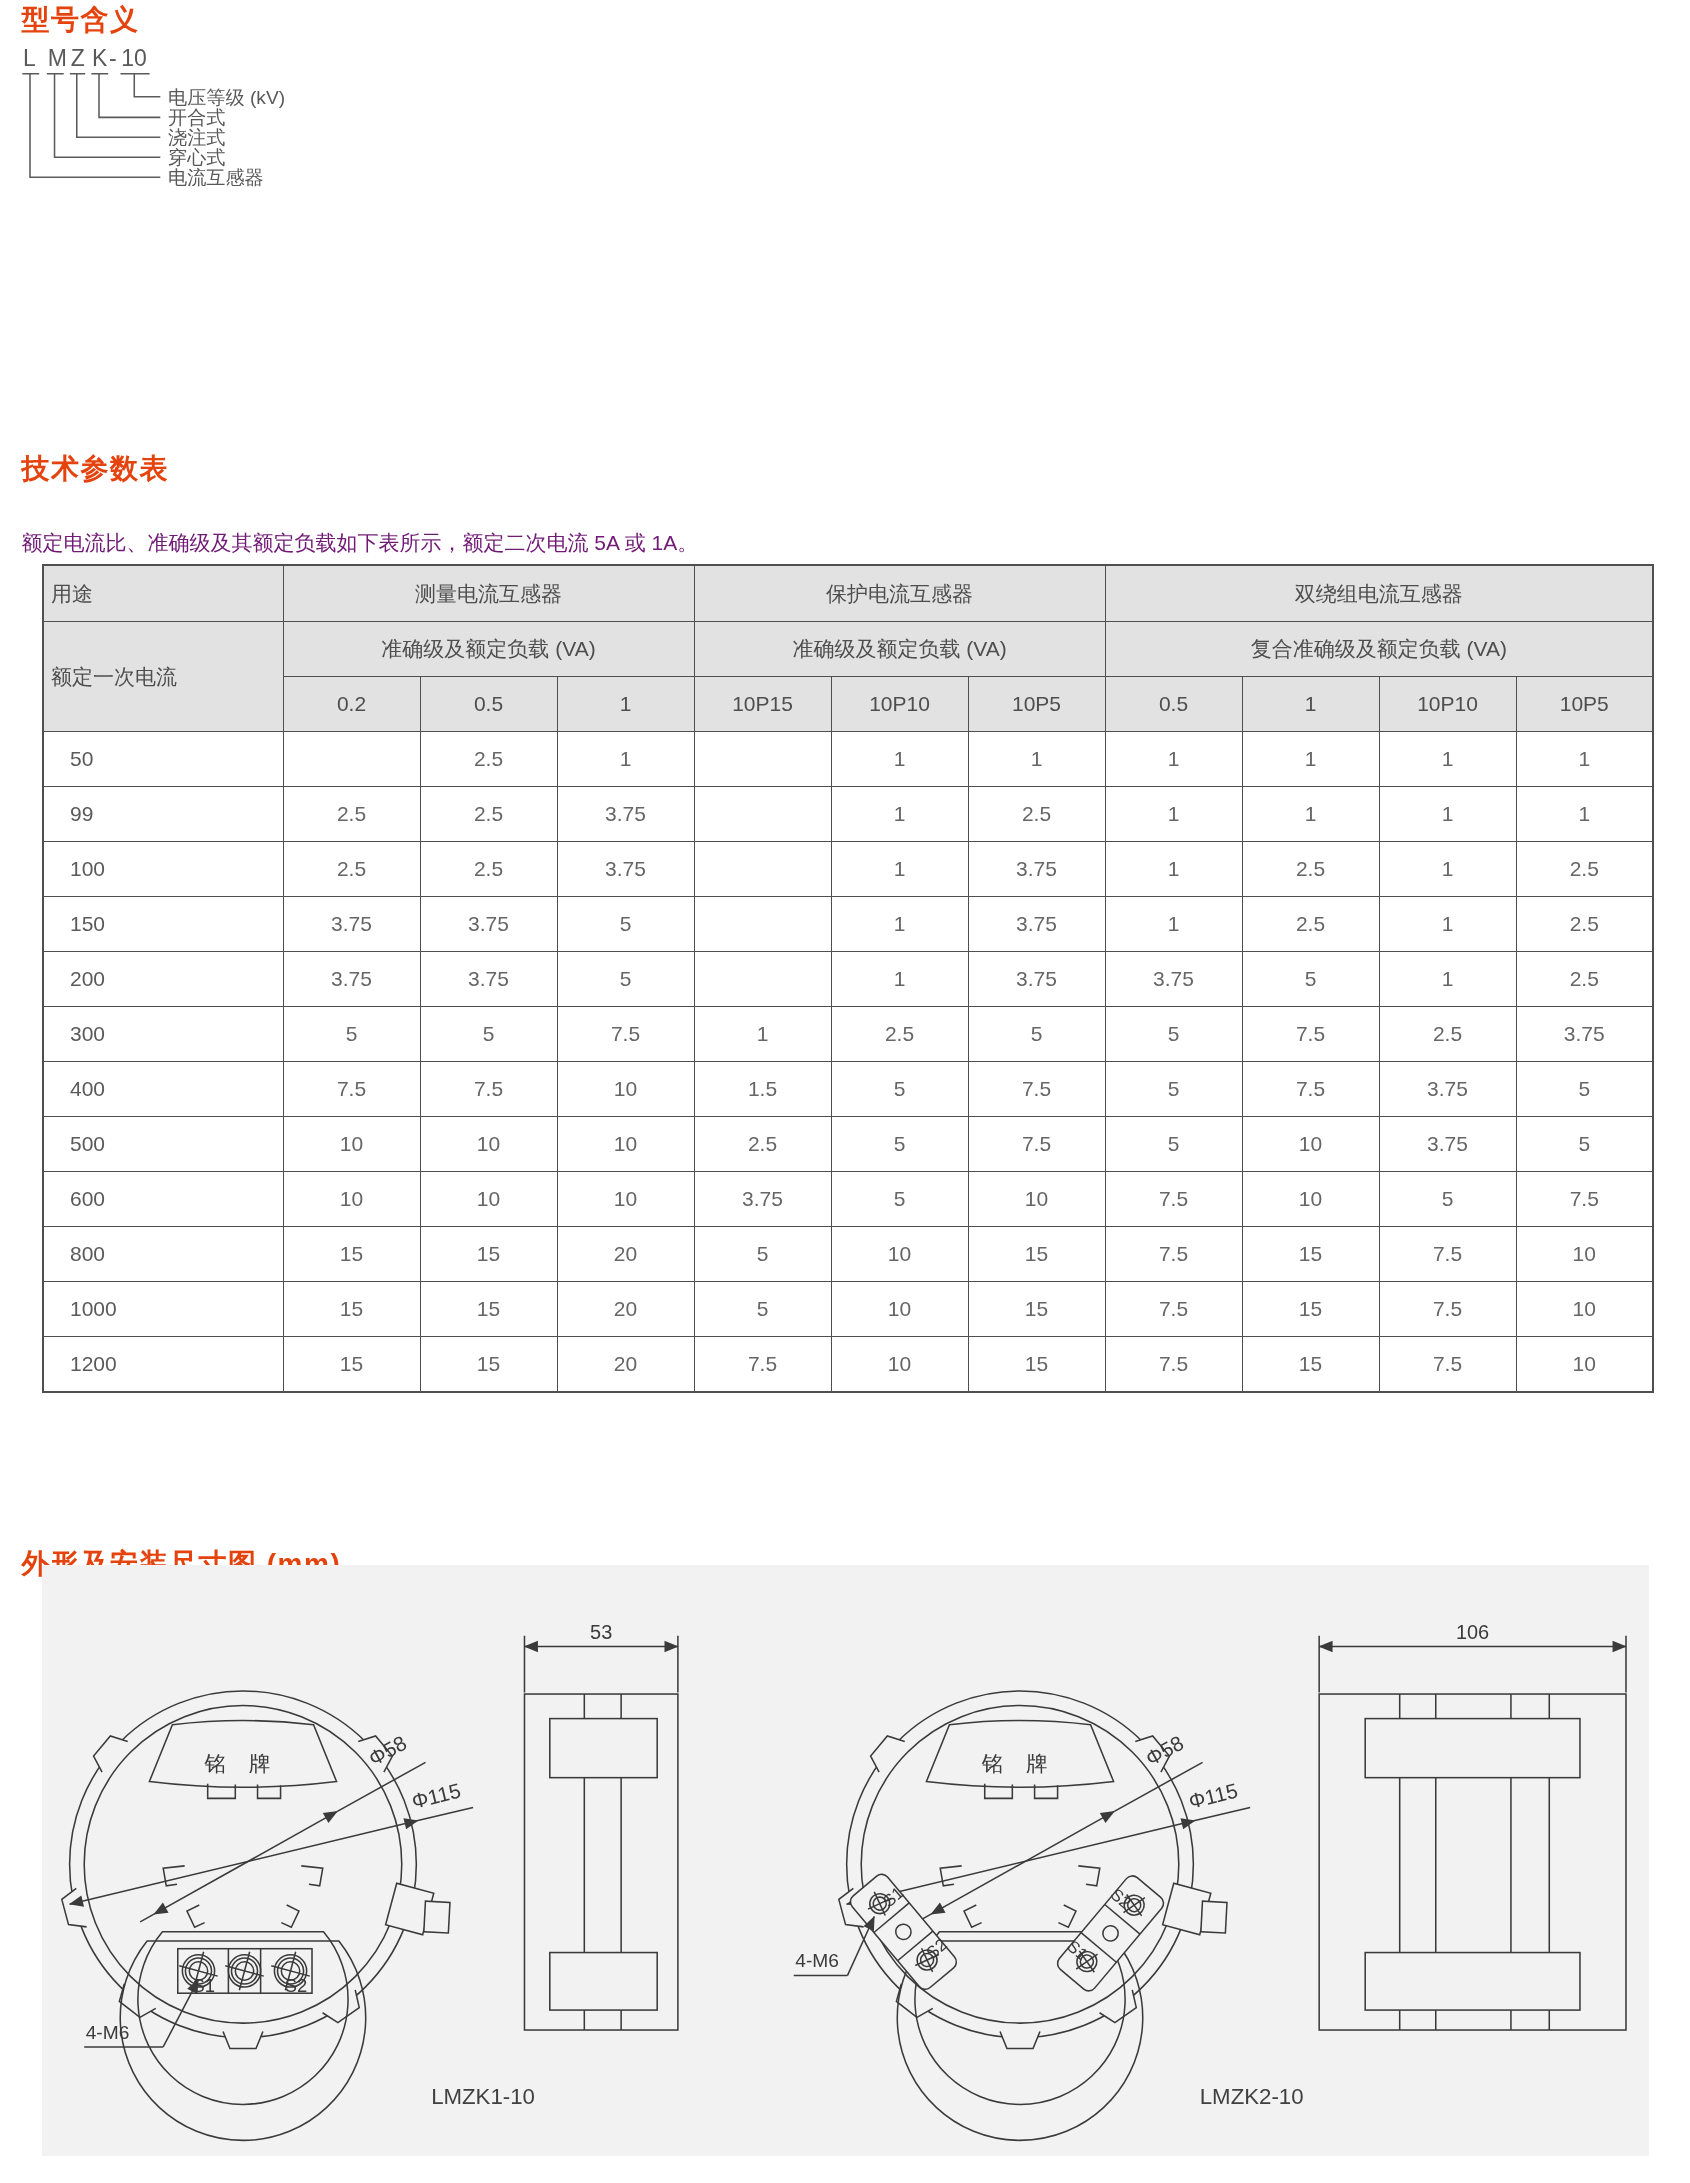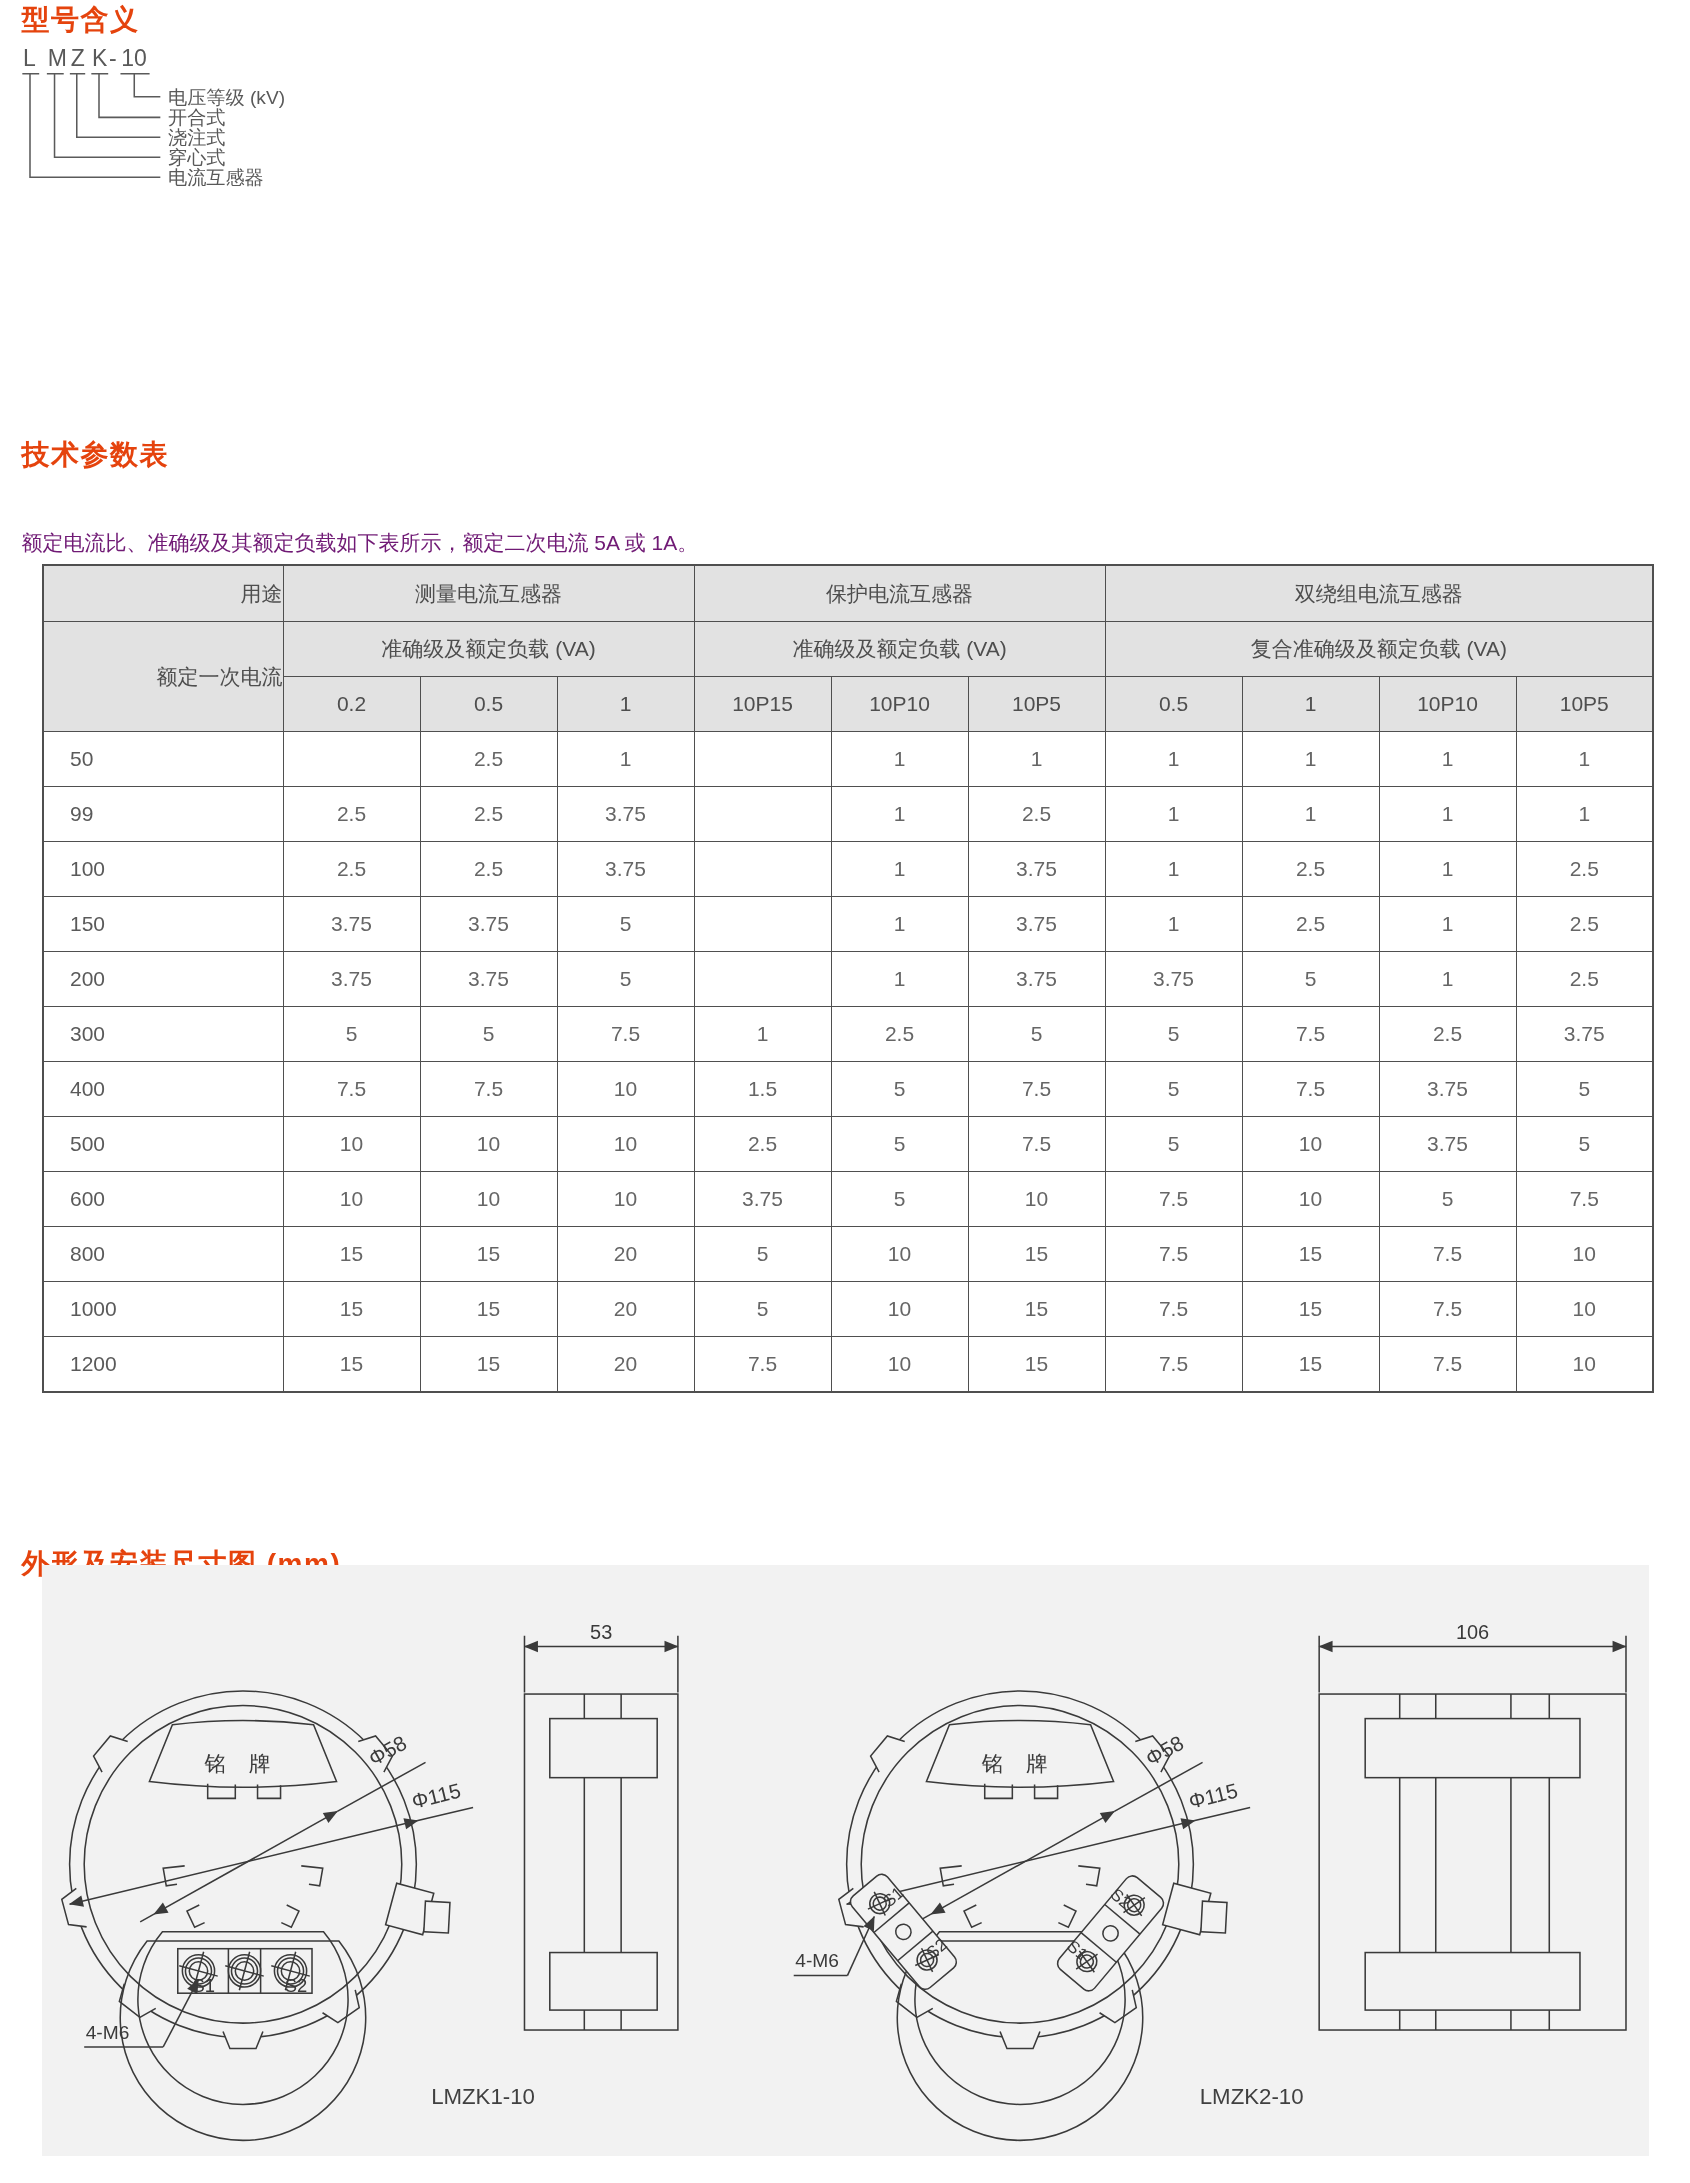--- a/index.html
+++ b/index.html
@@ -6,34 +6,34 @@
   body{
     width:1691px;height:2183px;position:relative;background:#ffffff;
     font-family:"Liberation Sans",sans-serif;color:#595959;overflow:hidden;
   }
   .abs{position:absolute;}
   .sec-title{
     font-size:28px;font-weight:bold;color:#e5430d;letter-spacing:1.5px;white-space:nowrap;
   }
   #model-title{left:21.5px;top:1px;}
   #model-svg{left:21.5px;top:43px;}
-  #tech-title{left:21.5px;top:436px;}
+  #tech-title{left:21.5px;top:450px;}
   #intro{left:21.5px;top:529px;font-size:21px;color:#701a75;white-space:nowrap;}
   #tech-table-wrap{left:42px;top:564px;}
   table{border-collapse:collapse;table-layout:fixed;width:1607px;background:#ffffff;
         border:2.3px solid #4f4f4f;}
   th,td{border:0.8px solid #4f4f4f;border-top-width:1.5px;border-bottom-width:1.5px;
         font-size:21px;font-weight:normal;color:#666666;text-align:center;
         padding:0;overflow:hidden;white-space:nowrap;}
   thead th{background:#e2e2e2;color:#4e4e4e;}
   tr.hr1 th{height:55px;}
   tr.hr2 th{height:54px;}
   tr.hr3 th{height:54px;}
   tbody td{height:54px;}
-  .corner{text-align:right;padding-left:37px;}
+  .corner{text-align:left;padding-left:7px;}
   td.rowhead{text-align:left;padding-left:26px;color:#5a5a5a;}
   .gs{border-left-width:1.5px;}
   #dims-title{left:21.5px;top:1505px;margin-top:40px;}
   #panel{left:42px;top:1565px;width:1607px;height:591px;background:#f2f2f2;}
   #panel svg{display:block;}
   text{font-family:"Liberation Sans",sans-serif;}
 </style>
 </head>
 <body>
 

